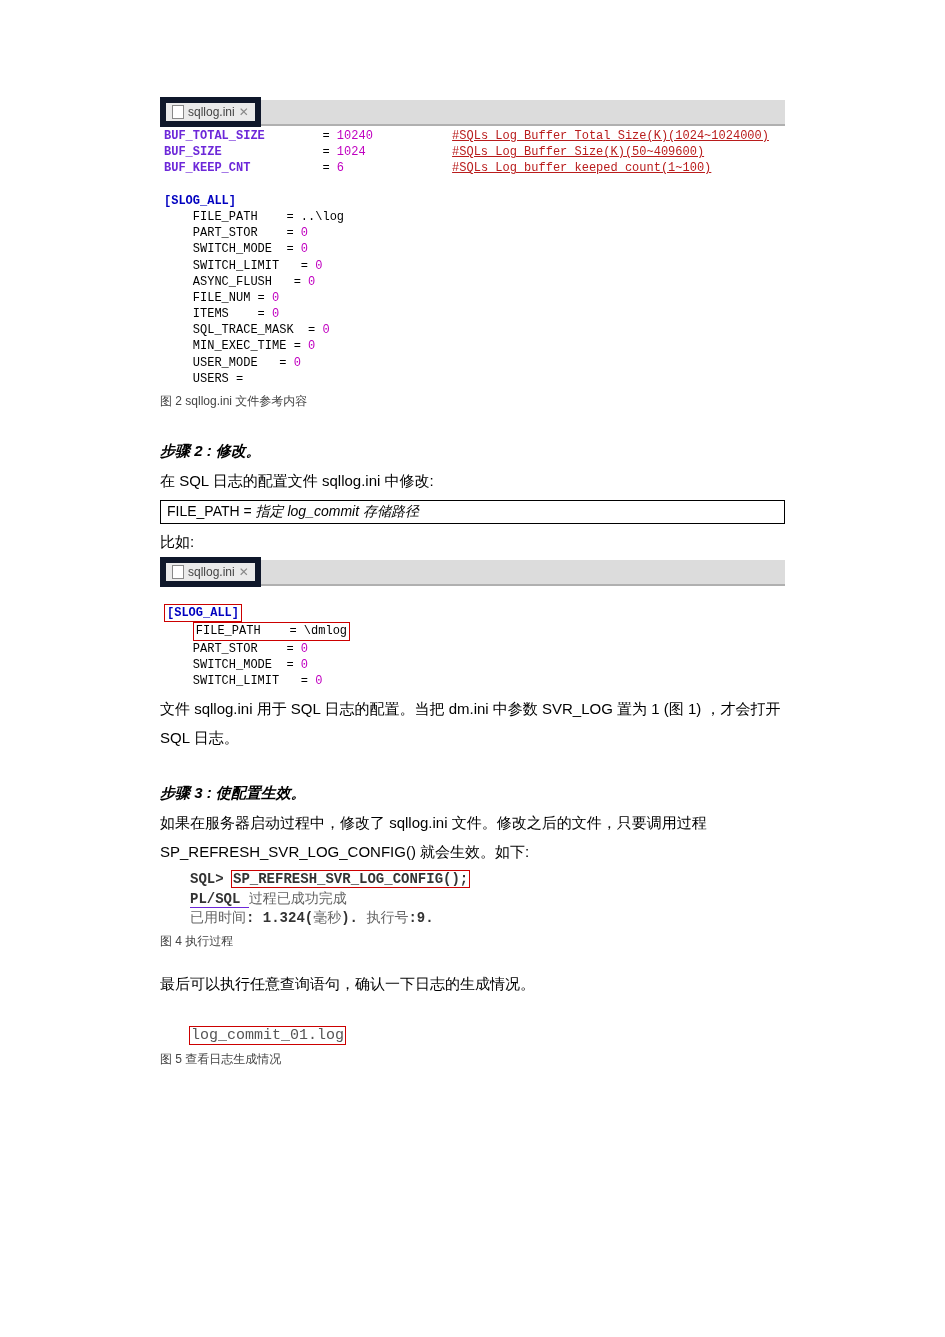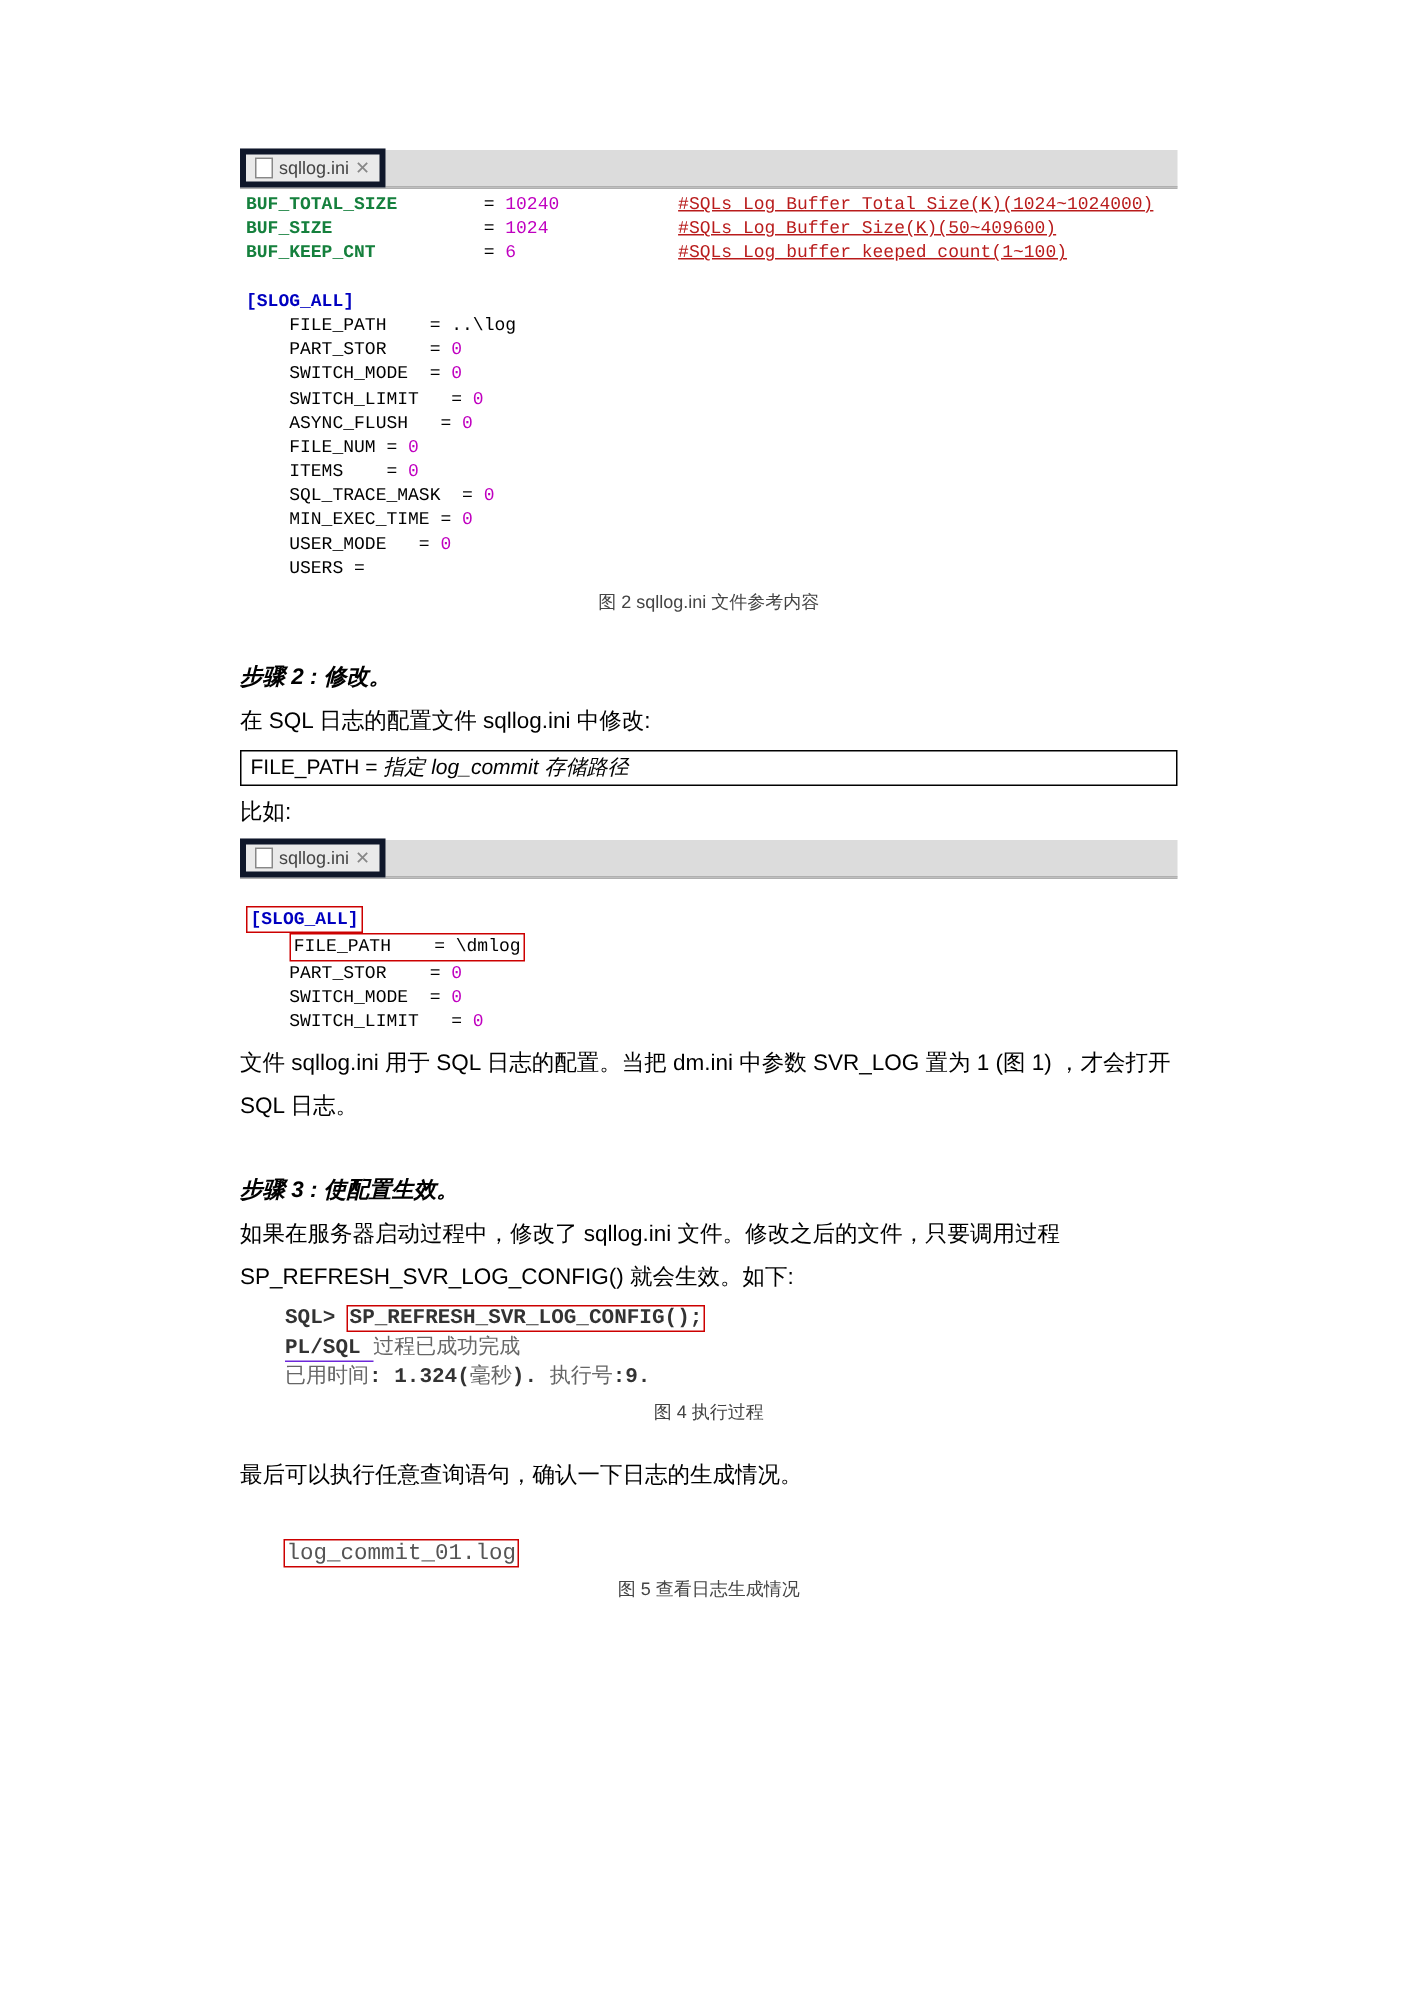--- a/index.html
+++ b/index.html
@@ -14,21 +14,21 @@
     .tab-bar {
       background: #dcdcdc;
       border-bottom: 1px solid #b0b0b0;
       height: 24px;
       display: flex;
       align-items: center;
     }
     .tab {
       background: #eaeaea;
       padding: 2px 6px;
-      border: 4px solid #0f172a;
+      border: 6px solid #0f172a;
       font-family: Arial, sans-serif;
       font-size: 12px;
       color: #444;
       display: flex;
       align-items: center;
       gap: 4px;
     }
     .file-icon {
       width: 10px;
       height: 12px;
@@ -43,26 +43,26 @@
     .code-block {
       font-family: "Consolas", "Courier New", monospace;
       font-size: 12px;
       line-height: 1.35;
       white-space: pre;
       padding: 2px 4px;
     }
     .code-figure {
       border-top: 1px solid #b0b0b0;
     }
-    .kw-green { color: #15803d; font-weight: bold; }
+    .kw-green { color: #6d28d9; font-weight: bold; }
     .kw-blue { color: #0000c0; font-weight: bold; }
     .num-pink { color: #c000c0; }
     .cmt-gray { color: #b91c1c; text-decoration: underline; }
     .caption {
-      text-align: center;
+      text-align: left;
       font-family: "SimSun", sans-serif;
       font-size: 12px;
       color: #444;
       margin: 4px 0 20px 0;
     }
     .step-title {
       font-weight: bold;
       font-family: "Microsoft YaHei", sans-serif;
       margin-top: 32px;
       margin-bottom: 6px;

